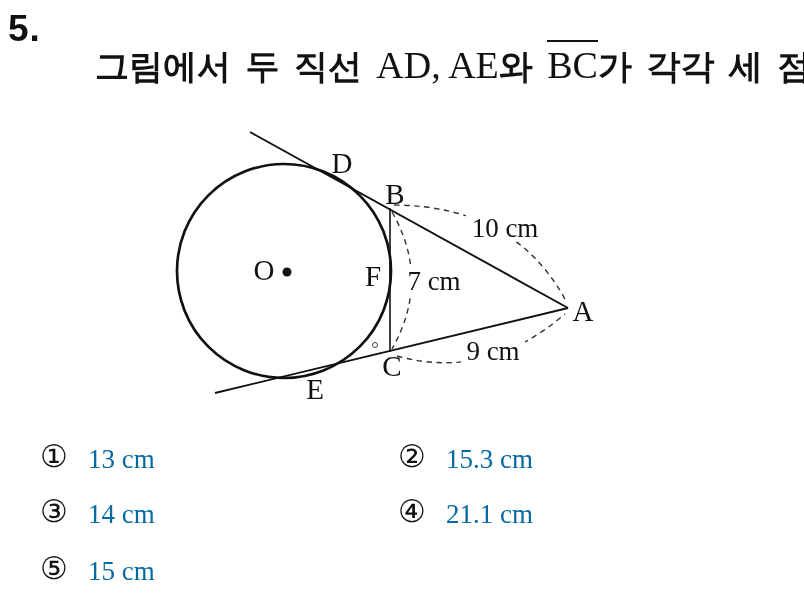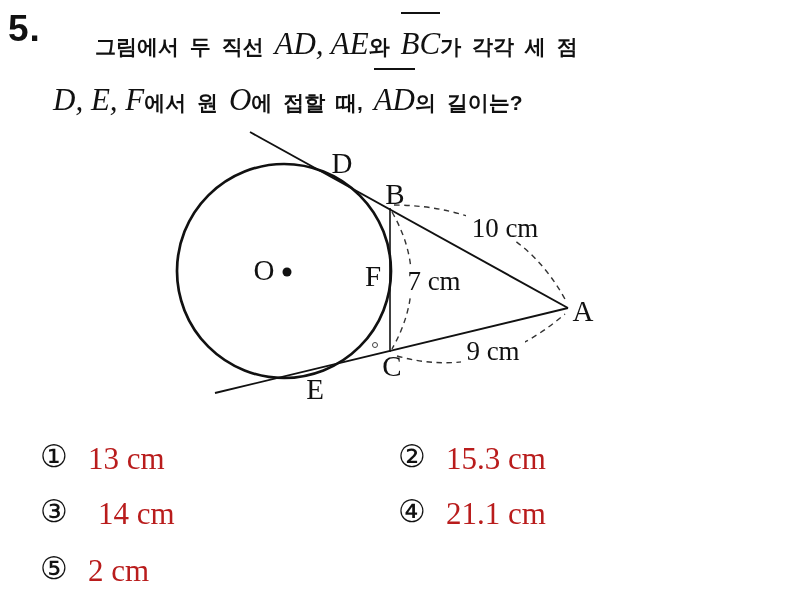--- a/index.html
+++ b/index.html
@@ -27,33 +27,33 @@
     white-space: nowrap;
     font-size: 29px;
     line-height: 40px;
     color: #111;
   }
   .q-line-1 { left: 95px; top: 12px; }
   .q-line-2 { left: 53px; top: 68px; }
   .kr {
     font-family: "Liberation Sans", sans-serif;
     font-weight: 700;
-    font-size: 21px;
+    font-size: 34px;
     word-spacing: 5px;
     margin-top: 31px;
   }
   .math {
     font-family: "Liberation Serif", serif;
-    font-style: italic;
-    font-size: 31px;
+    font-size: 38px;
     font-weight: 400;
+    margin-top: 28px;
   }
   .over {
     border-top: 2.5px solid #111;
-    padding-top: 13px;
+    padding-top: 6px;
     display: inline-block;
     line-height: 34px;
   }
   
   #diagram-svg { position: absolute; left: 0; top: 0; }
   .pt-label {
     font-family: "Liberation Serif", serif;
     font-size: 29px;
     fill: #111;
   }
@@ -66,36 +66,35 @@
   .choice-marker {
     position: absolute;
     font-family: "Liberation Serif", serif;
     font-size: 31px;
     color: #111;
     line-height: 30px;
   }
   .choice-value {
     position: absolute;
     font-family: "Liberation Serif", serif;
-    font-size: 31px;
-    color: #b91c1c;
+    font-size: 27px;
+    color: #0369a1;
     line-height: 30px;
     white-space: nowrap;
   }
 </style>
 </head>
 <body>
 
 <div id="page">
 
   <div class="q-number">5.</div>
 
   <div class="q-line q-line-1"><span class="kr">그림에서 두 직선 </span><span class="math">AD, AE</span><span class="kr">와 </span><span class="math over">BC</span><span class="kr">가 각각 세 점</span></div>
 
-  <div class="q-line q-line-2"><span class="math">D, E, F</span><span class="kr">에서 원 </span><span class="math">O</span><span class="kr">에 접할 때, </span><span class="math over">AD</span><span class="kr">의 길이는?</span></div>
 
   <svg id="diagram-svg" width="804" height="597" viewBox="0 0 804 597">
 
     <circle cx="284" cy="271" r="107" fill="none" stroke="#111" stroke-width="2.7"></circle>
 
     <line x1="250" y1="132" x2="568" y2="308" stroke="#111" stroke-width="1.9"></line>
 
     <line x1="215" y1="393" x2="568" y2="308" stroke="#111" stroke-width="1.9"></line>
 
     <line x1="390" y1="208" x2="390" y2="352" stroke="#111" stroke-width="1.6"></line>
@@ -128,22 +127,22 @@
   </svg>
 
   <div>
     <span class="choice-marker" style="left:40px;  top:442px;">①</span>
     <span class="choice-value" style="left:88px;  top:444px;">13 cm</span>
 
     <span class="choice-marker" style="left:398px; top:442px;">②</span>
     <span class="choice-value" style="left:446px; top:444px;">15.3 cm</span>
 
     <span class="choice-marker" style="left:40px;  top:497px;">③</span>
-    <span class="choice-value" style="left:88px;  top:499px;margin-left:10px;">14 cm</span>
+    <span class="choice-value" style="left:88px;  top:499px;">14 cm</span>
 
     <span class="choice-marker" style="left:398px; top:497px;">④</span>
     <span class="choice-value" style="left:446px; top:499px;">21.1 cm</span>
 
     <span class="choice-marker" style="left:40px;  top:554px;">⑤</span>
-    <span class="choice-value" style="left:88px;  top:556px;">2 cm</span>
+    <span class="choice-value" style="left:88px;  top:556px;">15 cm</span>
   </div>
 
 </div>
 
 </body></html>

